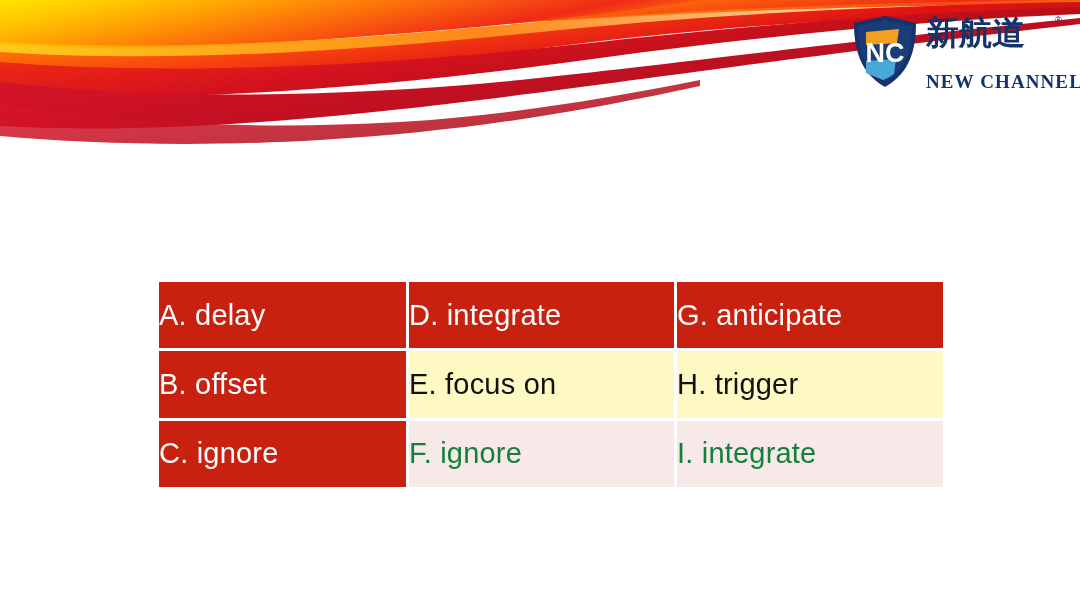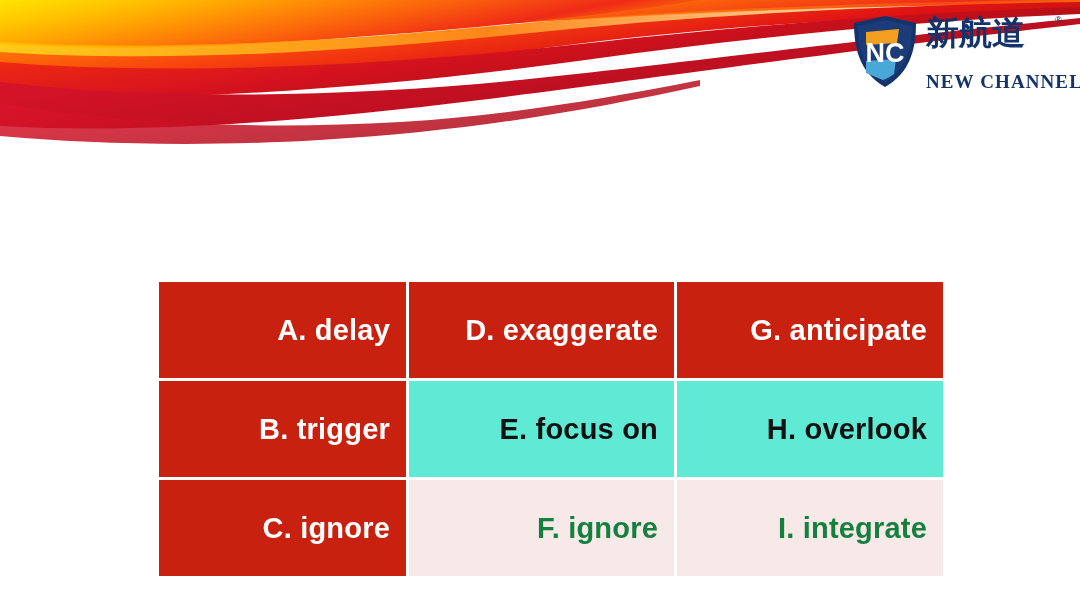--- a/index.html
+++ b/index.html
@@ -69,31 +69,31 @@
     position: absolute;
     left: 156px;
     top: 279px;
     width: 778px;
     height: 211px;
     border-collapse: separate;
     border-spacing: 3px;
     table-layout: fixed;
   }
   .options-table td {
-    text-align: right;
+    text-align: left;
     vertical-align: middle;
     font-family: "Liberation Sans", sans-serif;
     font-size: 29px;
-    font-weight: bold;
+    font-weight: normal;
     letter-spacing: 0.2px;
-    padding: 16px;
+    padding: 0;
     height: 64px;
   }
   .cell-red   { background: #c8210f; color: #ffffff; }
-  .cell-pink  { background: #5eead4; color: #111111; }
+  .cell-pink  { background: #fef9c3; color: #111111; }
   .cell-blush { background: #f6e9e8; color: #15803d; }
 
   .col-a { width: 247px; }
   .col-b { width: 265px; }
   .col-c { width: 266px; }
 </style>
 </head>
 <body>
 
 <div id="slide">
@@ -166,27 +166,27 @@
 
   <table class="options-table">
     <colgroup>
       <col class="col-a">
         <col class="col-b">
         <col class="col-c">
     </colgroup>
     <tbody>
       <tr>
         <td class="cell-red">A. delay</td>
-        <td class="cell-red">D. exaggerate</td>
+        <td class="cell-red">D. integrate</td>
         <td class="cell-red">G. anticipate</td>
       </tr>
       <tr>
-        <td class="cell-red">B. trigger</td>
+        <td class="cell-red">B. offset</td>
         <td class="cell-pink">E. focus on</td>
-        <td class="cell-pink">H. overlook</td>
+        <td class="cell-pink">H. trigger</td>
       </tr>
       <tr>
         <td class="cell-red">C. ignore</td>
         <td class="cell-blush">F. ignore</td>
         <td class="cell-blush">I. integrate</td>
       </tr>
     </tbody>
   </table>
 
 </div>

